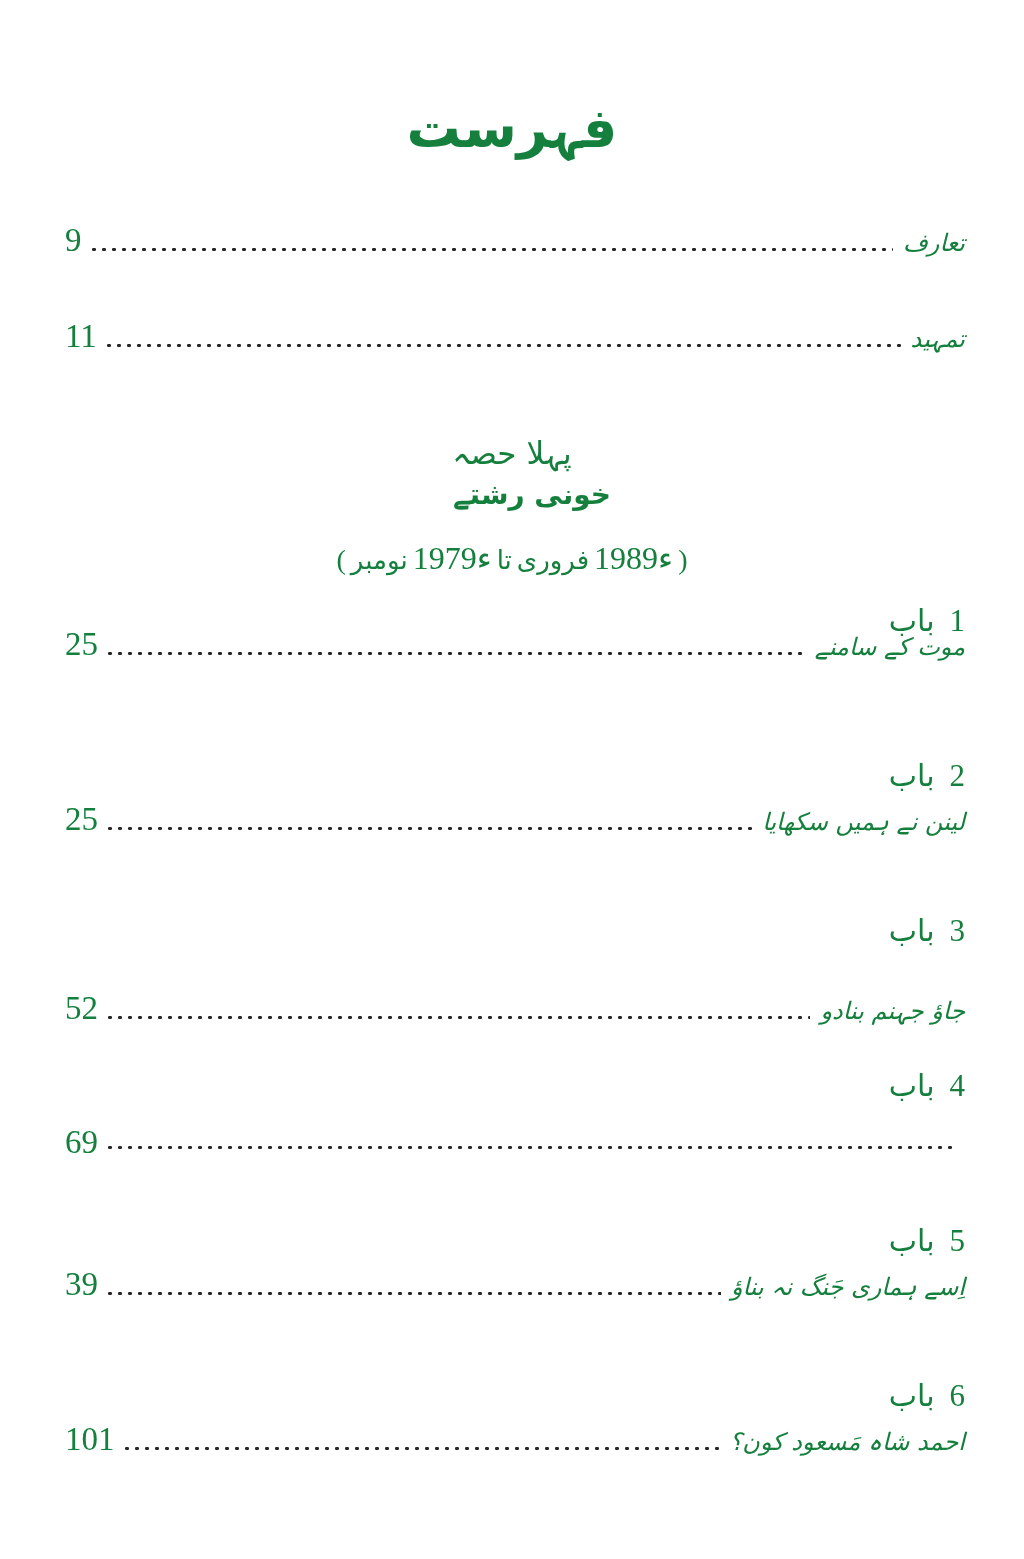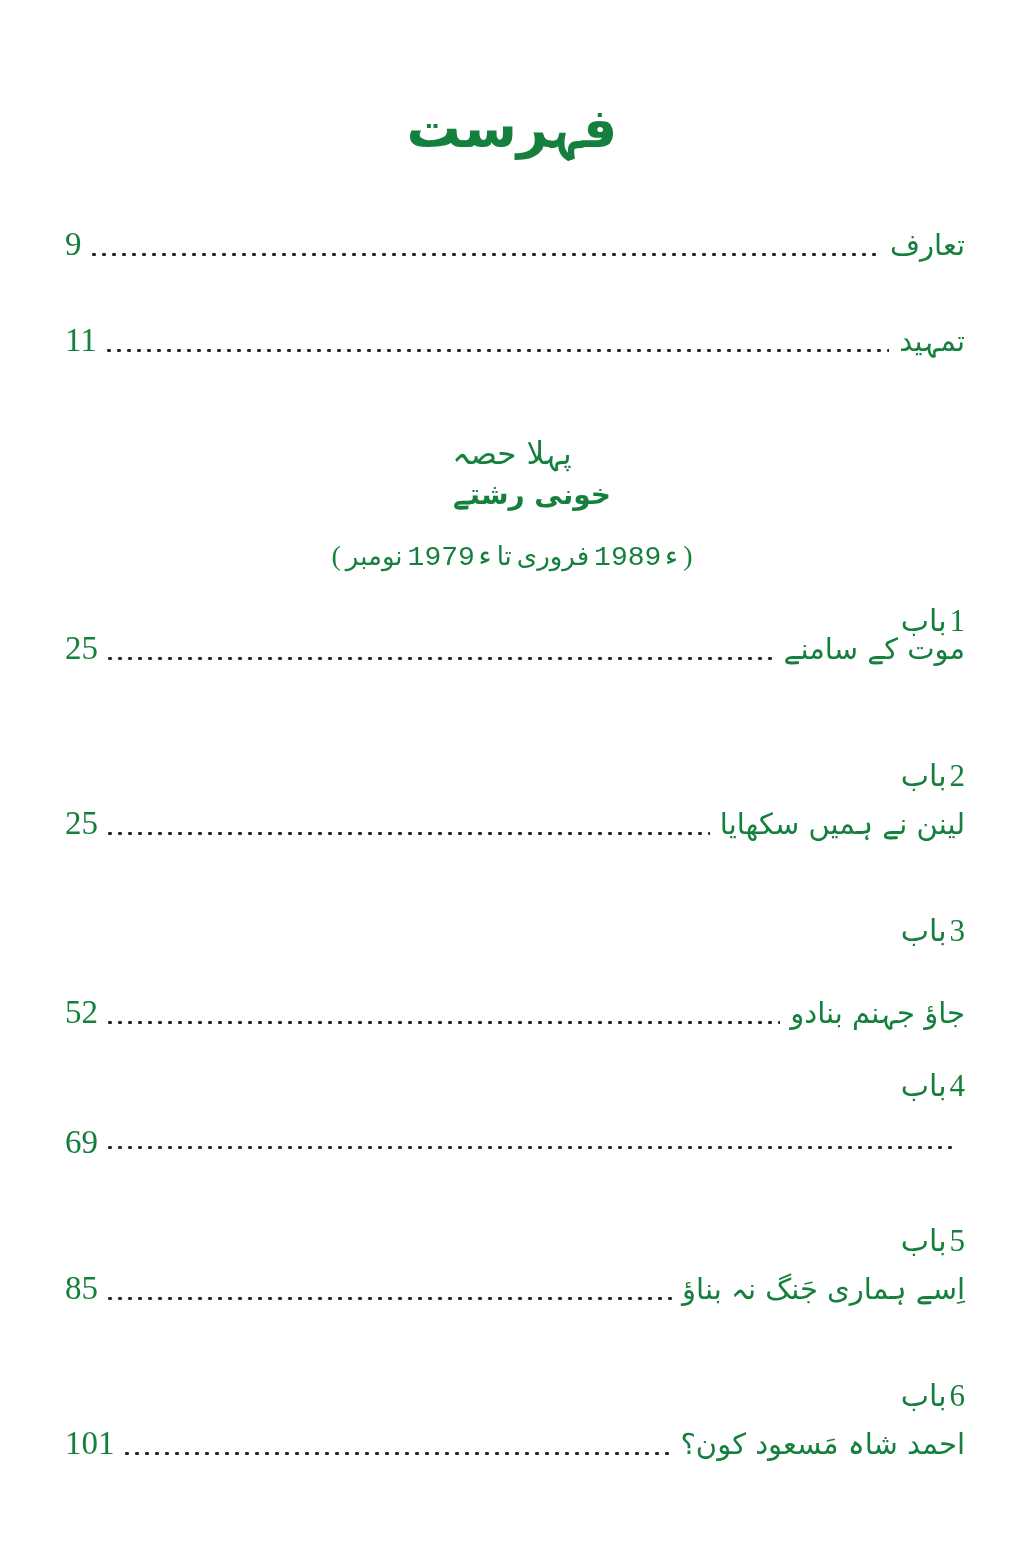--- a/index.html
+++ b/index.html
@@ -38,22 +38,22 @@
     top:538px;
     font-size:26px;
   }
   .date-line .wrap{
     display:inline-flex;
     direction:ltr;
     align-items:baseline;
     gap:5px;
   }
   .date-line .num{
-    font-family:Liberation Mono, monospace;
-    font-size:28px;
+    font-family:Liberation Serif, serif;
+    font-size:32px;
   }
   .date-line .paren{
     font-family:"Liberation Serif","DejaVu Sans",serif;
     font-size:28px;
   }
   .toc-row{
     position:absolute;
     left:65px;
     right:59px;
     display:flex;
@@ -70,32 +70,33 @@
     flex:1 1 auto;
     align-self:flex-end;
     height:5px;
     margin:0 10px 9px 10px;
     background-image:radial-gradient(circle at 2px 2.5px,#262626 1.7px,transparent 2px);
     background-size:10px 5px;
     background-repeat:repeat-x;
     background-position:left bottom;
   }
   .entry-title{
-    font-size:29px;
+    font-size:24px;
     line-height:1.45;
     white-space:nowrap;
     direction:rtl;
+    font-style:italic;
   }
   .chapter-label{
     position:absolute;
     right:59px;
     display:flex;
     direction:ltr;
     align-items:baseline;
-    gap:3px;
+    gap:15px;
     line-height:1.3;
   }
   .chapter-label .word{
     font-size:30px;
     direction:rtl;
   }
   .chapter-label .num{
     font-family:"Liberation Serif","DejaVu Sans",serif;
     font-size:31px;
   }
@@ -170,21 +171,21 @@
   <div class="toc-row" style="top:1126px">
     <span class="page-num">69</span>
     <span class="leader"></span>
   </div>
 
   <div class="chapter-label" style="top:1221px">
     <span class="word">باب</span>
     <span class="num">5</span>
   </div>
   <div class="toc-row" style="top:1268px">
-    <span class="page-num">85</span>
+    <span class="page-num">39</span>
     <span class="leader"></span>
     <span class="entry-title" dir="rtl">اِسے ہماری جَنگ نہ بناؤ</span>
   </div>
 
   <div class="chapter-label" style="top:1376px">
     <span class="word">باب</span>
     <span class="num">6</span>
   </div>
   <div class="toc-row" style="top:1423px">
     <span class="page-num">101</span>

